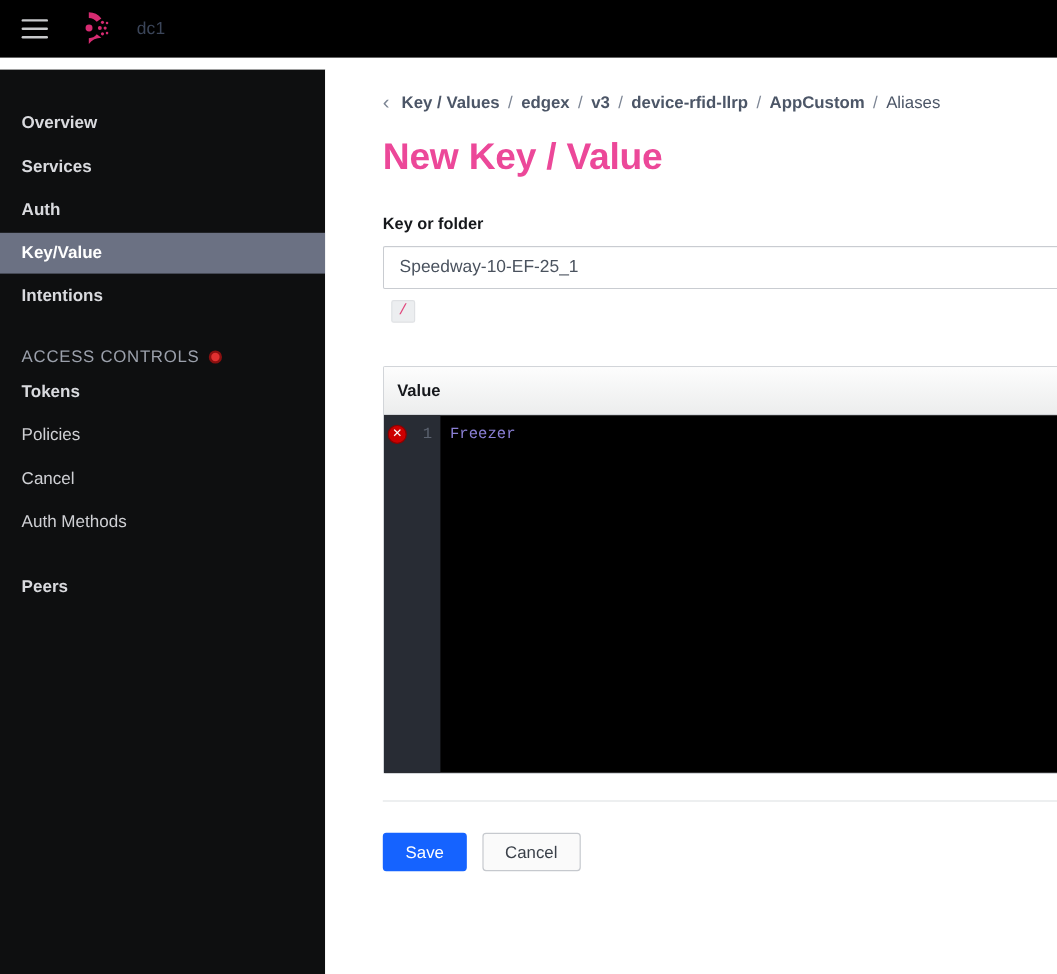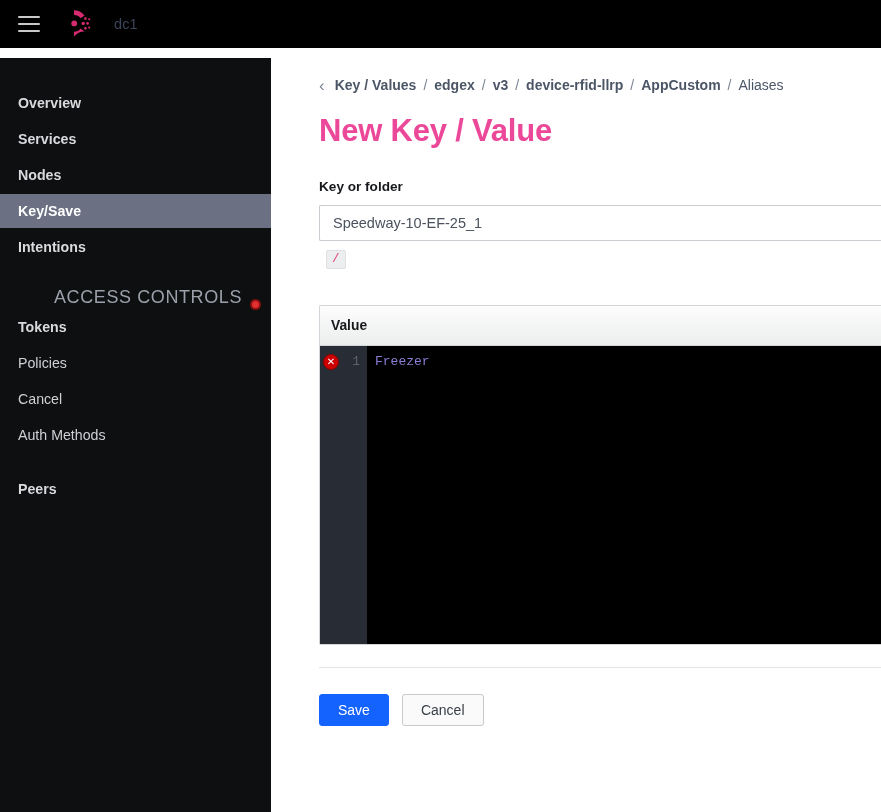--- a/index.html
+++ b/index.html
@@ -61,27 +61,26 @@
   .nav-item.light { font-weight: normal; color: #cfd0d4; }
   .nav-item.active {
     background: #6b7183;
     color: #ffffff;
   }
   .nav-gap-big { height: 20px; }
   .nav-gap { height: 2px; }
   .nav-section {
     padding-left: 18px;
     color: #9ba0ab;
-    font-size: 18px;
+    font-size: 14px;
     letter-spacing: .6px;
     height: 26px;
     line-height: 26px;
-    display: flex; align-items: flex-end;
+    display: flex; align-items: center;
     white-space: nowrap;
-    margin-left: 36px;
   }
   .red-dot {
     display: inline-block;
     width: 11px; height: 11px;
     border-radius: 50%;
     background: #e03030;
     border: 2px solid #8a1010;
     margin-left: 8px;
   }
 
@@ -289,23 +288,23 @@
   </div>
   <div class="dc-name">dc1</div>
 </div>
 
 <div class="sidebar">
 
   <div class="nav-item">Overview</div>
   <div class="nav-gap"></div>
   <div class="nav-item">Services</div>
   <div class="nav-gap"></div>
-  <div class="nav-item">Nodes</div>
-  <div class="nav-gap"></div>
-  <div class="nav-item active">Key/Save</div>
+  <div class="nav-item">Auth</div>
+  <div class="nav-gap"></div>
+  <div class="nav-item active">Key/Value</div>
   <div class="nav-gap"></div>
   <div class="nav-item">Intentions</div>
 
   <div class="nav-gap-big"></div>
 
   <div class="nav-section">
     <span>ACCESS CONTROLS</span>
     <span class="red-dot"></span>
   </div>
   <div class="nav-item">Tokens</div>

